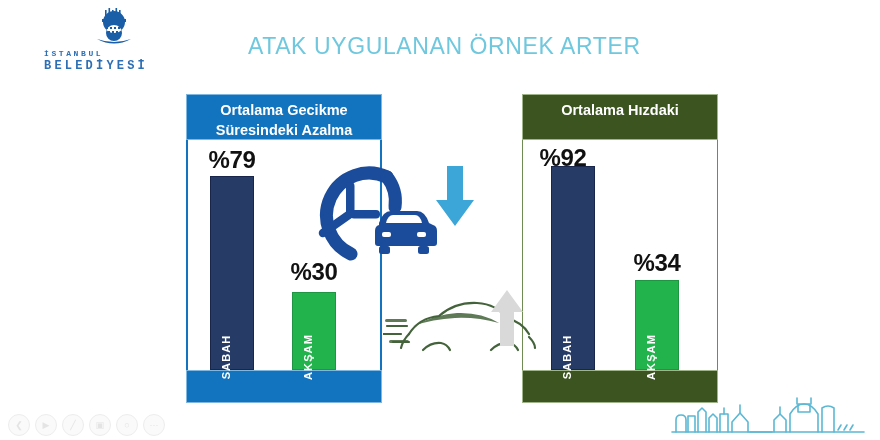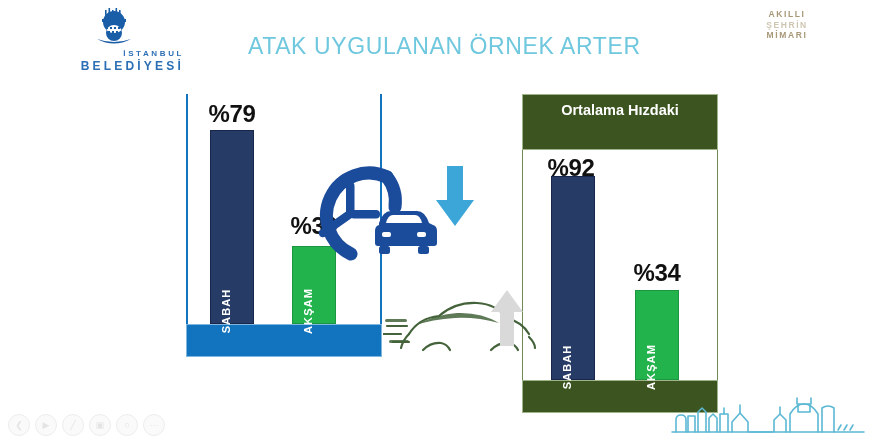--- a/index.html
+++ b/index.html
@@ -16,22 +16,23 @@
     background: #ffffff;
   }
 
   
   .ibb-logo {
     position: absolute;
     left: 44px;
     top: 8px;
     width: 140px;
     height: 82px;
-    text-align: right;
+    text-align: left;
     color: #1B5EA8;
+    font-family: Liberation Mono, monospace;
   }
   .ibb-mark { display:block; margin: 0 auto; }
   .ibb-line1 {
     font-size: 8px;
     letter-spacing: 2.6px;
     font-weight: bold;
     color: #2D6FB5;
     margin-top: 1px;
   }
   .ibb-line2 {
@@ -107,21 +108,21 @@
   }
   .panel-foot { box-sizing: border-box; }
 
   #panel-left  { left: 186px; top: 94px; width: 196px; }
   #panel-right { left: 522px; top: 94px; width: 196px; }
 
   #panel-left  .panel-head { background: #1273BE; border: 1px solid #7FB7E0; height: 46px; }
   #panel-left  .panel-body { border-left: 2px solid #1273BE; border-right: 2px solid #1273BE; height: 230px; }
   #panel-left  .panel-foot { background: #1273BE; border: 1px solid #7FB7E0; height: 33px; }
 
-  #panel-right .panel-head { background: #3C5420; border: 1px solid #9FB489; height: 56px; }
+  #panel-right .panel-head { background: #3C5420; border: 1px solid #9FB489; height: 46px; }
   #panel-right .panel-body { border-left: 1.5px solid #6F8A52; border-right: 1.5px solid #6F8A52; height: 230px; }
   #panel-right .panel-foot { background: #3C5420; border: 1px solid #9FB489; height: 33px; }
 
   
   .bar-wrap { position: absolute; bottom: 0; }
   .bar {
     position: relative;
     box-sizing: border-box;
     width: 100%;
   }
@@ -152,21 +153,21 @@
 
   
   #bar-left-sabah  { left: 22px;  width: 44px; height: 194px; }
   #bar-left-aksam  { left: 104px; width: 44px; height: 78px; }
   #val-left-sabah  { left: 44px;  top: 6px; }
   #val-left-aksam  { left: 126px; top: 118px; }
 
   
   #bar-right-sabah { left: 28px;  width: 44px; height: 204px; }
   #bar-right-aksam { left: 112px; width: 44px; height: 90px; }
-  #val-right-sabah { left: 48px;  top: 4px; }
+  #val-right-sabah { left: 40px;  top: 4px; }
   #val-right-aksam { left: 134px; top: 92px; margin-top: 17px; }
 
   
   .clock-car { position: absolute; left: 283px; top: 160px; }
   .down-arrow { position: absolute; left: 433px; top: 166px; }
   .green-car { position: absolute; left: 383px; top: 292px; }
   .up-arrow  { position: absolute; left: 489px; top: 288px; }
 
   
   .skyline { position: absolute; left: 668px; top: 392px; }
@@ -217,28 +218,27 @@
       <path d="M6 31 q17 9 34 0 q-17 6 -34 0 z"></path>
     </g>
   </svg>
   <div class="ibb-line1">İSTANBUL</div>
   <div class="ibb-line3">BELEDİYESİ</div>
 </div>
 
 <div class="slide-title">ATAK UYGULANAN ÖRNEK ARTER</div>
 
 <div class="isbak-logo">
-  <div class="isbak-tag">
-    <div class="t1">AKILLI</div>
-    <div class="t2">ŞEHRİN</div>
-    <div class="t1">MİMARI</div>
+</div>
+
+<div class="panel" id="panel-left">
+  <div class="panel-head">
+    <div>Ortalama Gecikme</div>
+    <div>Süresindeki Azalma</div>
   </div>
-</div>
-
-<div class="panel" id="panel-left">
   <div class="panel-body">
     <div class="bar-value" id="val-left-sabah">%79</div>
     <div class="bar-wrap" id="bar-left-sabah">
       <div class="bar navy" style="height:100%;">
         <span class="bar-label">SABAH</span>
       </div>
     </div>
 
     <div class="bar-value" id="val-left-aksam">%30</div>
     <div class="bar-wrap" id="bar-left-aksam">

